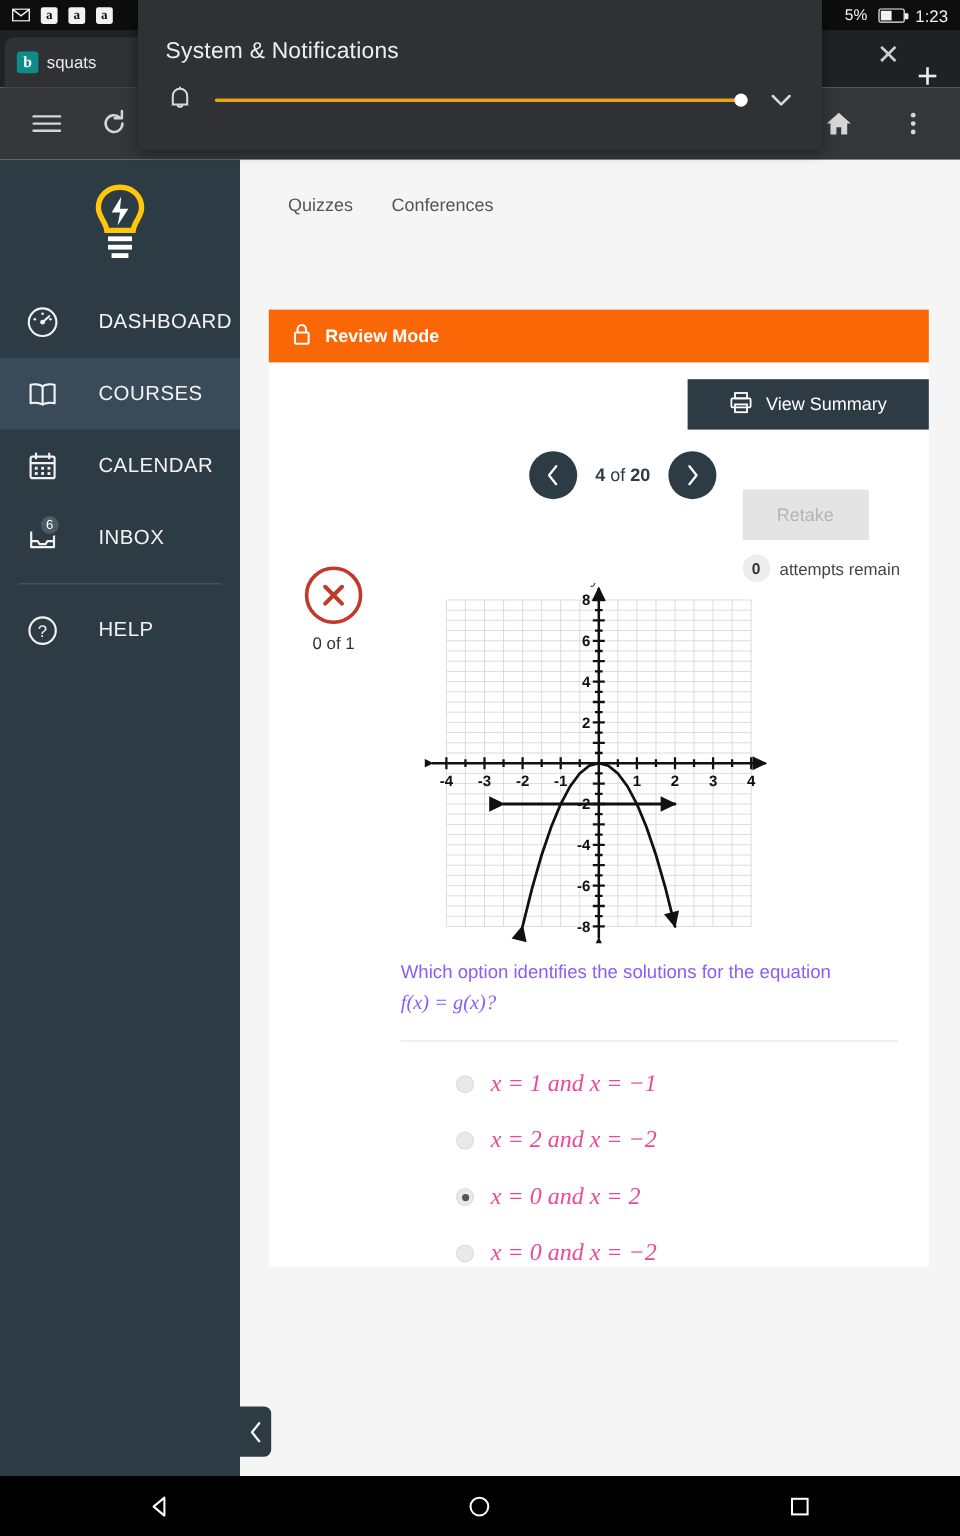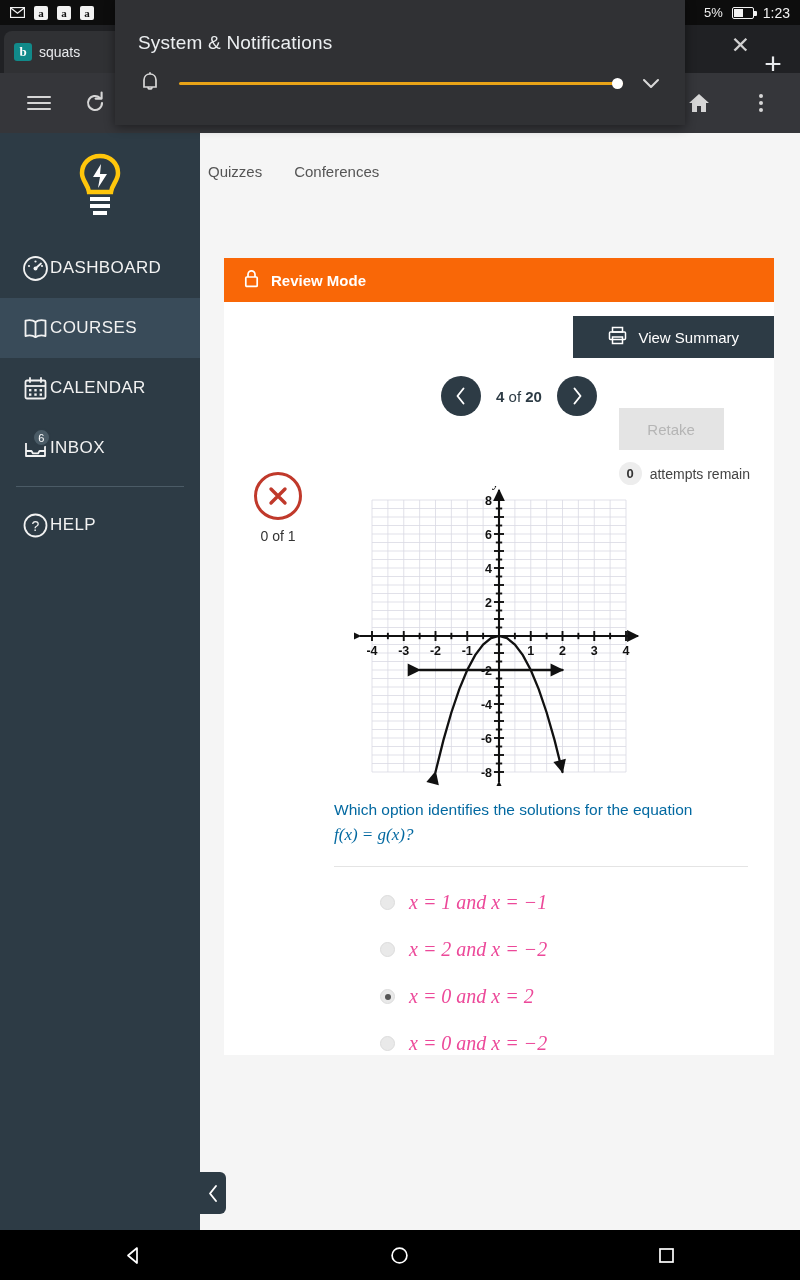--- a/index.html
+++ b/index.html
@@ -72,21 +72,21 @@
   .slider-knob{ position:absolute; right:0; width:11px;height:11px;border-radius:50%;background:#fff;}
   .chev-down{ width:24px;height:24px;flex:none;}
 
   
   .sidebar{
     position:absolute; top:133px; left:0; width:200px; bottom:50px;
     background:#2d3b45; z-index:2;
   }
   .sb-logo{ height:105px; display:flex; align-items:center; justify-content:center; }
   .nav-item{
-    height:60px; display:flex; align-items:center; gap:0; padding-left:20px;
+    height:60px; display:flex; align-items:center; gap:32px; padding-left:20px;
     color:#f2f2f2; font-size:17px; letter-spacing:.4px;
   }
   .nav-item.active{ background:#394b59; }
   .nav-ico{ width:30px;height:30px;flex:none;display:flex;align-items:center;justify-content:center;position:relative;}
   .badge{
     position:absolute; top:-5px; left:12px; width:19px;height:19px;border-radius:50%;
     background:#4a5b66; color:#fff; font-size:11px; display:flex;align-items:center;justify-content:center;
     border:2px solid #2d3b45;
   }
   .nav-sep{ height:1px;background:#4b5b66;margin:8px 16px; }
@@ -94,21 +94,21 @@
     position:absolute; left:200px; top:1172px; width:26px;height:42px;
     background:#2d3b45; border-radius:0 6px 6px 0; color:#fff;
     display:flex;align-items:center;justify-content:center; z-index:6;
   }
 
   
   .content{
     position:absolute; top:133px; left:200px; right:0; bottom:50px;
     background:#f5f5f5; overflow:hidden;
   }
-  .subnav{ display:flex; gap:32px; padding:30px 0 0 8px; }
+  .subnav{ display:flex; gap:32px; padding:30px 0 0 40px; }
   .subnav a{ color:#555; font-size:15px; text-decoration:none; }
 
   .card{ background:#fff; margin:78px 26px 0 24px; }
   .review-banner{
     background:#f96707; color:#fff; height:44px; display:flex; align-items:center;
     gap:12px; padding-left:20px; font-size:15px; font-weight:bold;
   }
   .summary-row{ display:flex; justify-content:flex-end; padding:14px 0 0 0; }
   .btn-summary{
     background:#2d3b45; color:#fff; font-size:15px; height:42px;
@@ -132,21 +132,21 @@
   .q-mark{ width:72px; flex:none; text-align:center; }
   .xcircle{ width:48px;height:48px;border-radius:50%;border:3px solid #c0392b;
             display:flex;align-items:center;justify-content:center;margin:0 auto;}
   .score{ font-size:14px;color:#333;margin-top:8px; }
   .q-body{ flex:1; padding-right:26px; }
   .q-text{ font-size:15.5px; color:#2d3b45; line-height:1.5; }
   .mth{ font-family:"Liberation Serif", serif; font-style:italic; font-size:17px; }
   .mth .up{ font-style:normal; }
 
   .graph-box{ margin:14px 0 0 20px; }
-  .q-prompt{ font-size:15.5px; color:#0369a1; line-height:1.55; margin-top:8px; }
+  .q-prompt{ font-size:15.5px; color:#8b5cf6; line-height:1.55; margin-top:8px; }
   .divider{ height:1px; background:#e4e4e4; margin:18px 0 0 0; }
   .opt{ display:flex; align-items:center; gap:14px; padding:24px 0 0 46px; }
   .radio{ width:15px;height:15px;border-radius:50%;background:#e9e9e9;border:1px solid #dcdcdc;
           flex:none; display:flex;align-items:center;justify-content:center;}
   .radio.sel::after{ content:""; width:6px;height:6px;border-radius:50%;background:#555; }
   .opt-label{ font-size:20px; color:#ec4899; }
 
   
   .navbar{
     position:absolute; bottom:0; left:0; width:800px; height:50px; background:#000;

